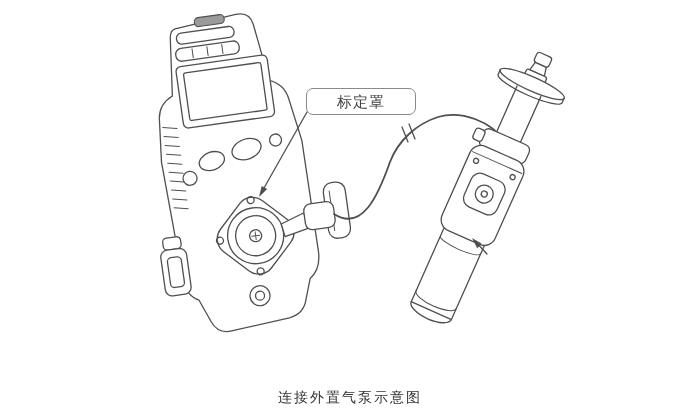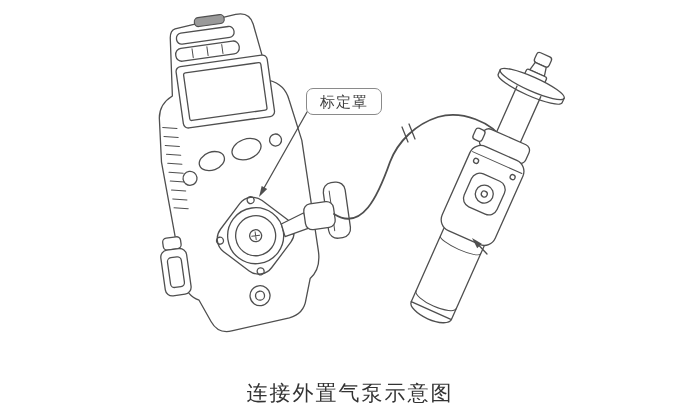--- a/index.html
+++ b/index.html
@@ -15,26 +15,26 @@
     font-family:"Liberation Sans", sans-serif;
   }
   svg.art{position:absolute;left:0;top:0;}
   .stroke{fill:none;stroke:var(--line);stroke-width:1.3;stroke-linecap:round;stroke-linejoin:round;}
   .thin{fill:none;stroke:var(--line);stroke-width:1;stroke-linecap:round;}
   .fillw{fill:#ffffff;stroke:var(--line);stroke-width:1.3;stroke-linejoin:round;}
   .fillg{fill:#9a9a9a;stroke:var(--line);stroke-width:1.1;stroke-linejoin:round;}
   .arrow{fill:var(--line);stroke:none;}
   .label{
     position:absolute;border:1px solid var(--label_border);border-radius:7px;
-    background:#fff;padding:3px 13px;font-size:15px;color:#3f3f3f;
+    background:#fff;padding:3px 30px;font-size:15px;color:#3f3f3f;
     letter-spacing:1px;white-space:nowrap;line-height:19px;
   }
   .caption{
     position:absolute;left:0;right:0;bottom:5px;text-align:center;
-    font-size:21px;font-weight:500;color:var(--caption);letter-spacing:2px;
+    font-size:14px;font-weight:500;color:var(--caption);letter-spacing:2px;
   }
 </style>
 </head>
 <body>
 
 <div class="canvas">
 
   <svg class="art" width="700" height="412" viewBox="0 0 700 412" role="img">
 
     <g transform="rotate(-8 235 175)">

